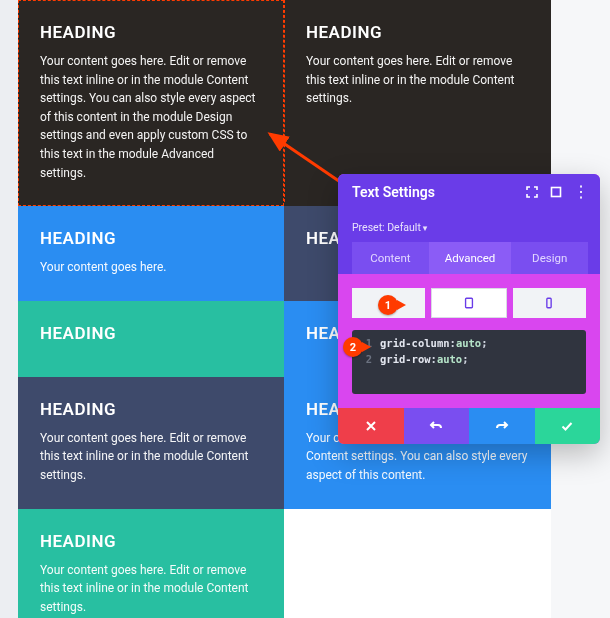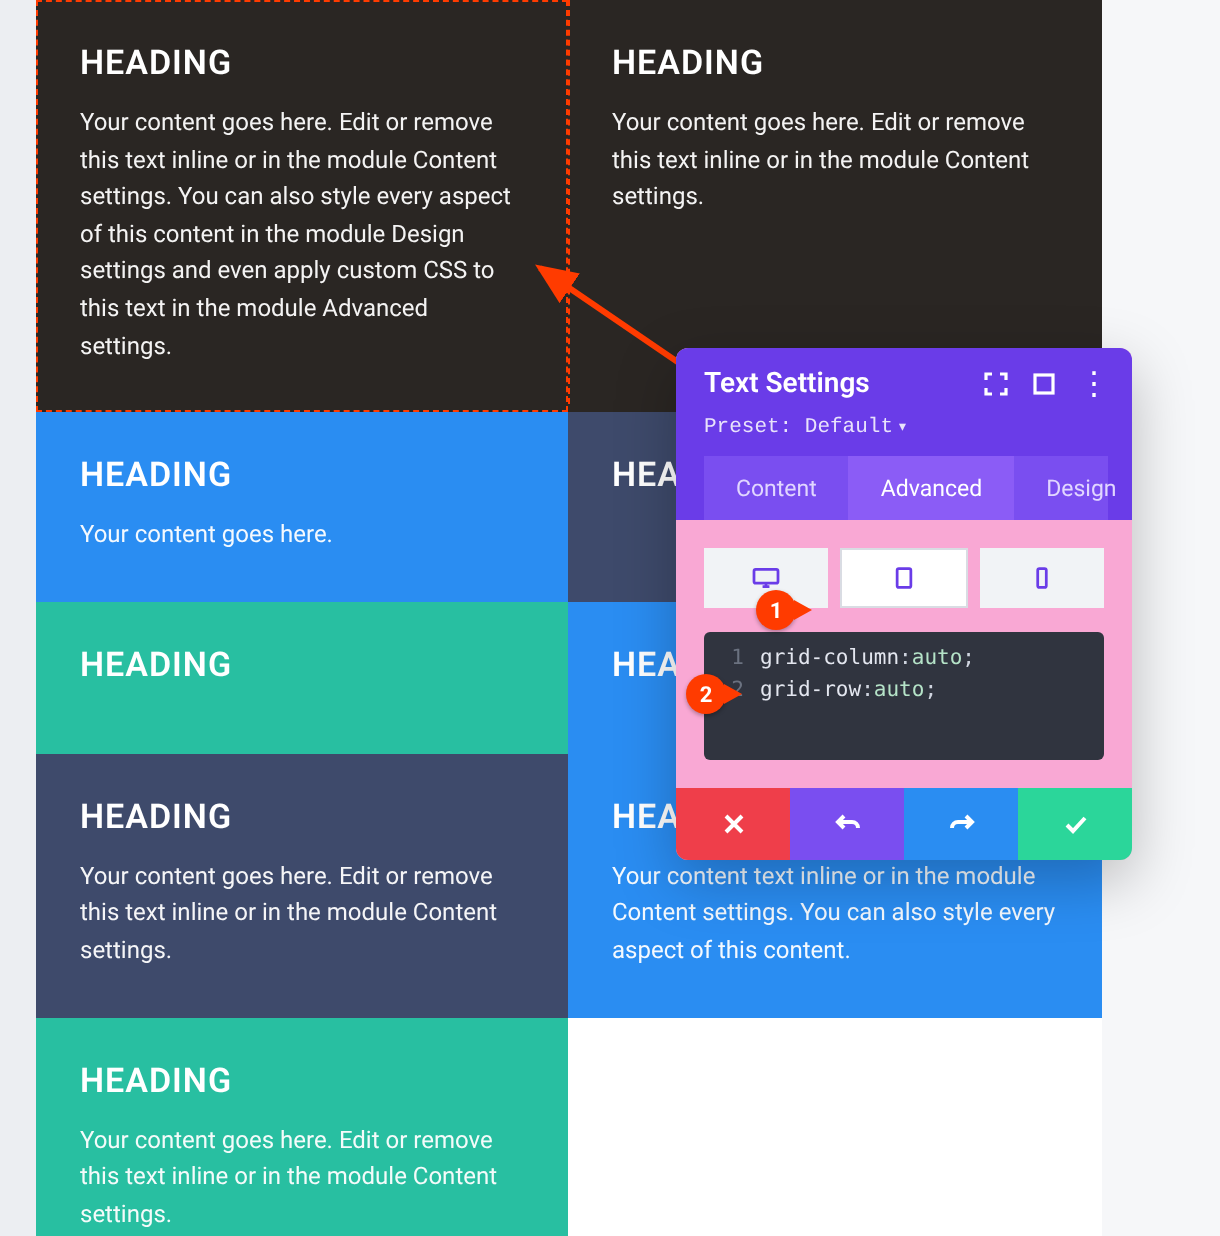--- a/index.html
+++ b/index.html
@@ -14,41 +14,41 @@
   .c-blue  { background: #2a8df2; }
   .c-slate { background: #3e4a6b; }
   .c-teal  { background: #28bfa1; }
   .cell.selected { outline: 1px dashed #ff3b00; outline-offset: -1px; }
   .divider-v { position:absolute; left:266px; top:0; width:1px; height:202px; border-left:1px dashed #ff3b00; }
 
   
   .arrow { position: absolute; pointer-events:none; }
 
   
-  .panel { position: absolute; left: 338px; top: 174px; width: 228px; background: #f9a8d4; border-radius: 6px; box-shadow: 0 10px 30px rgba(0,0,0,.25); overflow: hidden; }
+  .panel { position: absolute; left: 338px; top: 174px; width: 262px; background: #d946ef; border-radius: 6px; box-shadow: 0 10px 30px rgba(0,0,0,.25); overflow: hidden; }
   .panel-head { background: #6a3ce8; color: #fff; padding: 10px 12px 0 14px; }
   .panel-title-row { display:flex; align-items:center; justify-content:space-between; }
   .panel-title { font-size: 14px; font-weight: 600; }
   .panel-head-icons { display:flex; gap:10px; align-items:center; }
   .hicon { width:14px; height:14px; display:flex; align-items:center; justify-content:center; cursor:pointer; }
   .hicon svg { width:14px; height:14px; stroke:#fff; fill:none; stroke-width:1.6; }
   .dots { font-size:16px; line-height:10px; letter-spacing:-1px; color:#fff; cursor:pointer; }
-  .preset { font-size: 10.5px; opacity: .85; margin-top:8px; padding-bottom:8px;font-family:Liberation Mono, monospace; }
+  .preset { font-size: 10.5px; opacity: .85; margin-top:21px; padding-bottom:8px; }
   .preset .chev { font-size:9px; margin-left:2px; }
   .tabs { display:flex; background:#7a4ef0; }
   .tab { flex:1; text-align:center; color:#e1d6ff; font-size:11.5px; padding:9px 16px; cursor:pointer; }
   .tab.active { color:#fff; background:#8b5cf6; }
   .panel-body { padding: 14px 14px 14px 14px; }
   .lbl { font-size: 11px; color:#3a3a46; font-weight:600; margin-bottom:10px; }
   .device-row { display:flex; gap:0; }
   .device { flex:1; display:flex; align-items:center; justify-content:center; height:30px; background:#f1f3f6; cursor:pointer; }
   .device + .device { margin-left:6px; }
   .device.active { background:#fff; border:1px solid #d9dce3; }
   .device svg { width:14px; height:12px; stroke:#6a3ce8; fill:none; stroke-width:1.6; }
-  .code-area { margin-top:12px; background:#30343f; border-radius:3px; padding:6px 8px 14px 8px; font-family: ui-monospace, Menlo, Consolas, monospace; font-size:10.5px; color:#cfd4df; line-height:1.5; min-height:64px; }
+  .code-area { margin-top:12px; background:#30343f; border-radius:3px; padding:6px 8px 14px 8px; font-family: ui-monospace, Menlo, Consolas, monospace; font-size:10.5px; color:#cfd4df; line-height:1.5; min-height:64px;font-weight:bold; }
   .code-line { display:flex; }
   .ln { color:#6b7280; width:12px; text-align:right; margin-right:8px; }
   .tok-prop { color:#e3e6ef; }
   .tok-val  { color:#b5e3c8; }
   .footer { display:flex; height:36px; }
   .fbtn { flex:1; display:flex; align-items:center; justify-content:center; cursor:pointer; }
   .fbtn.cancel { background:#ef3e4a; }
   .fbtn.undo   { background:#7a4ef0; }
   .fbtn.redo   { background:#2a8df2; }
   .fbtn.ok     { background:#2bd69a; }

